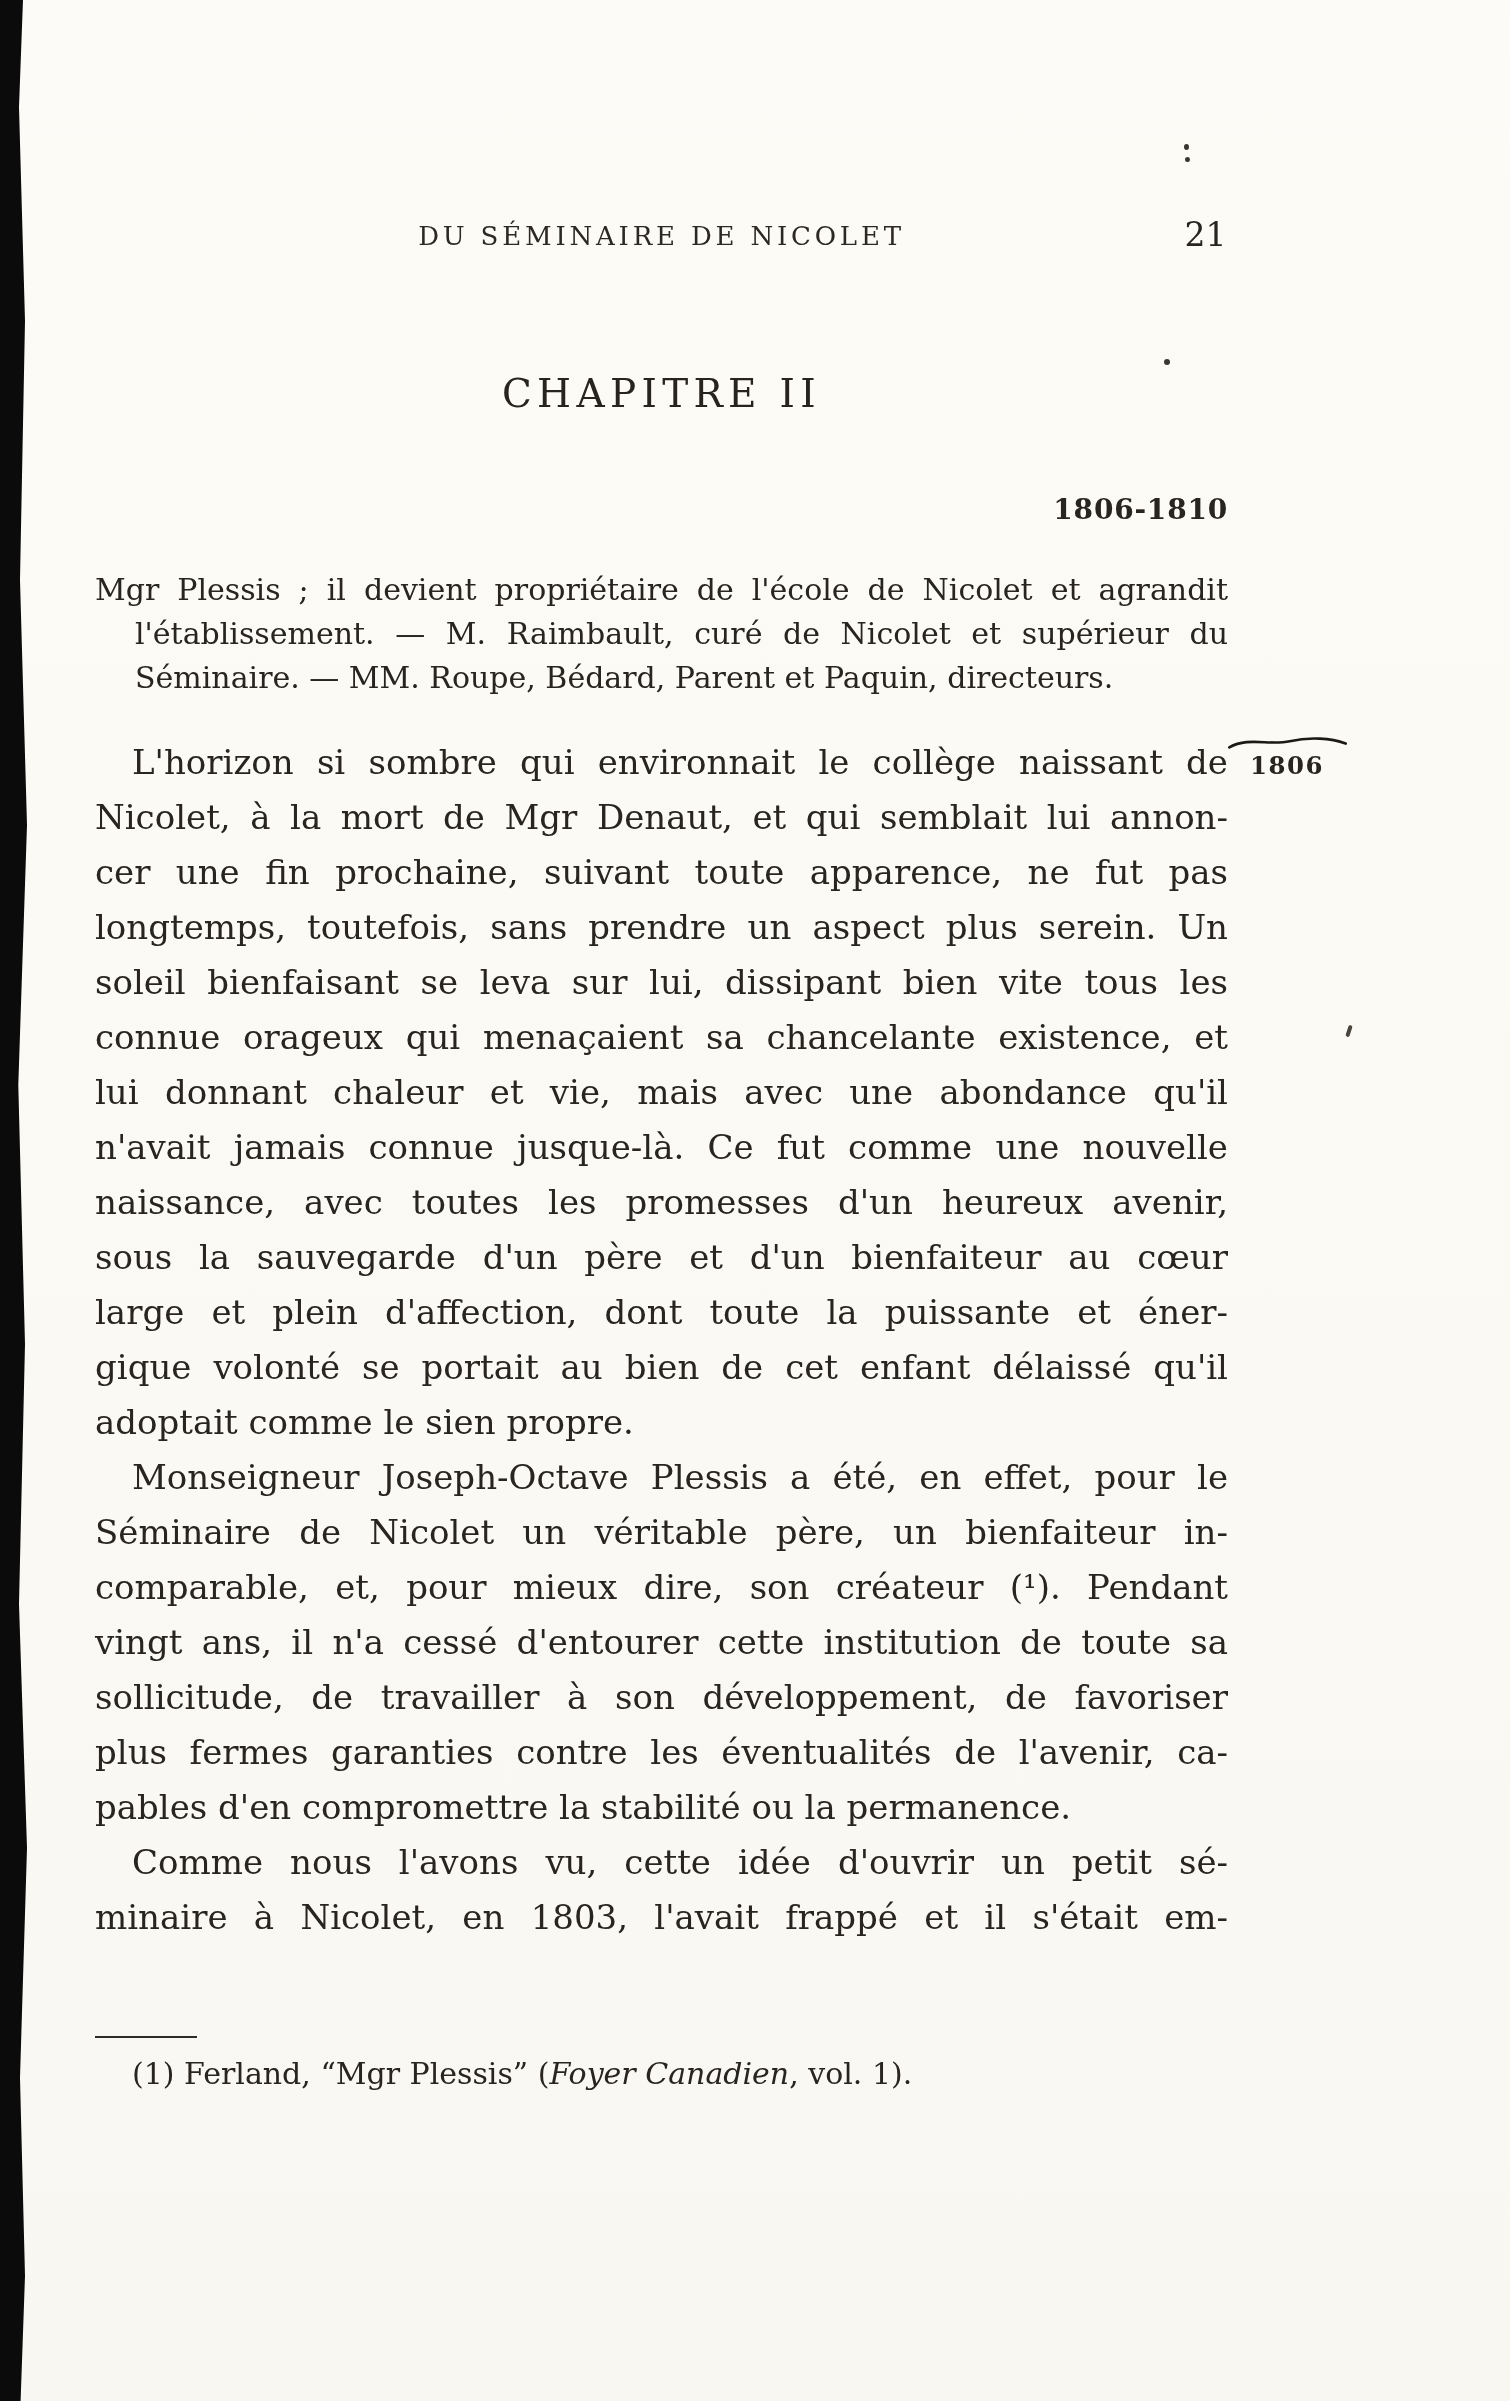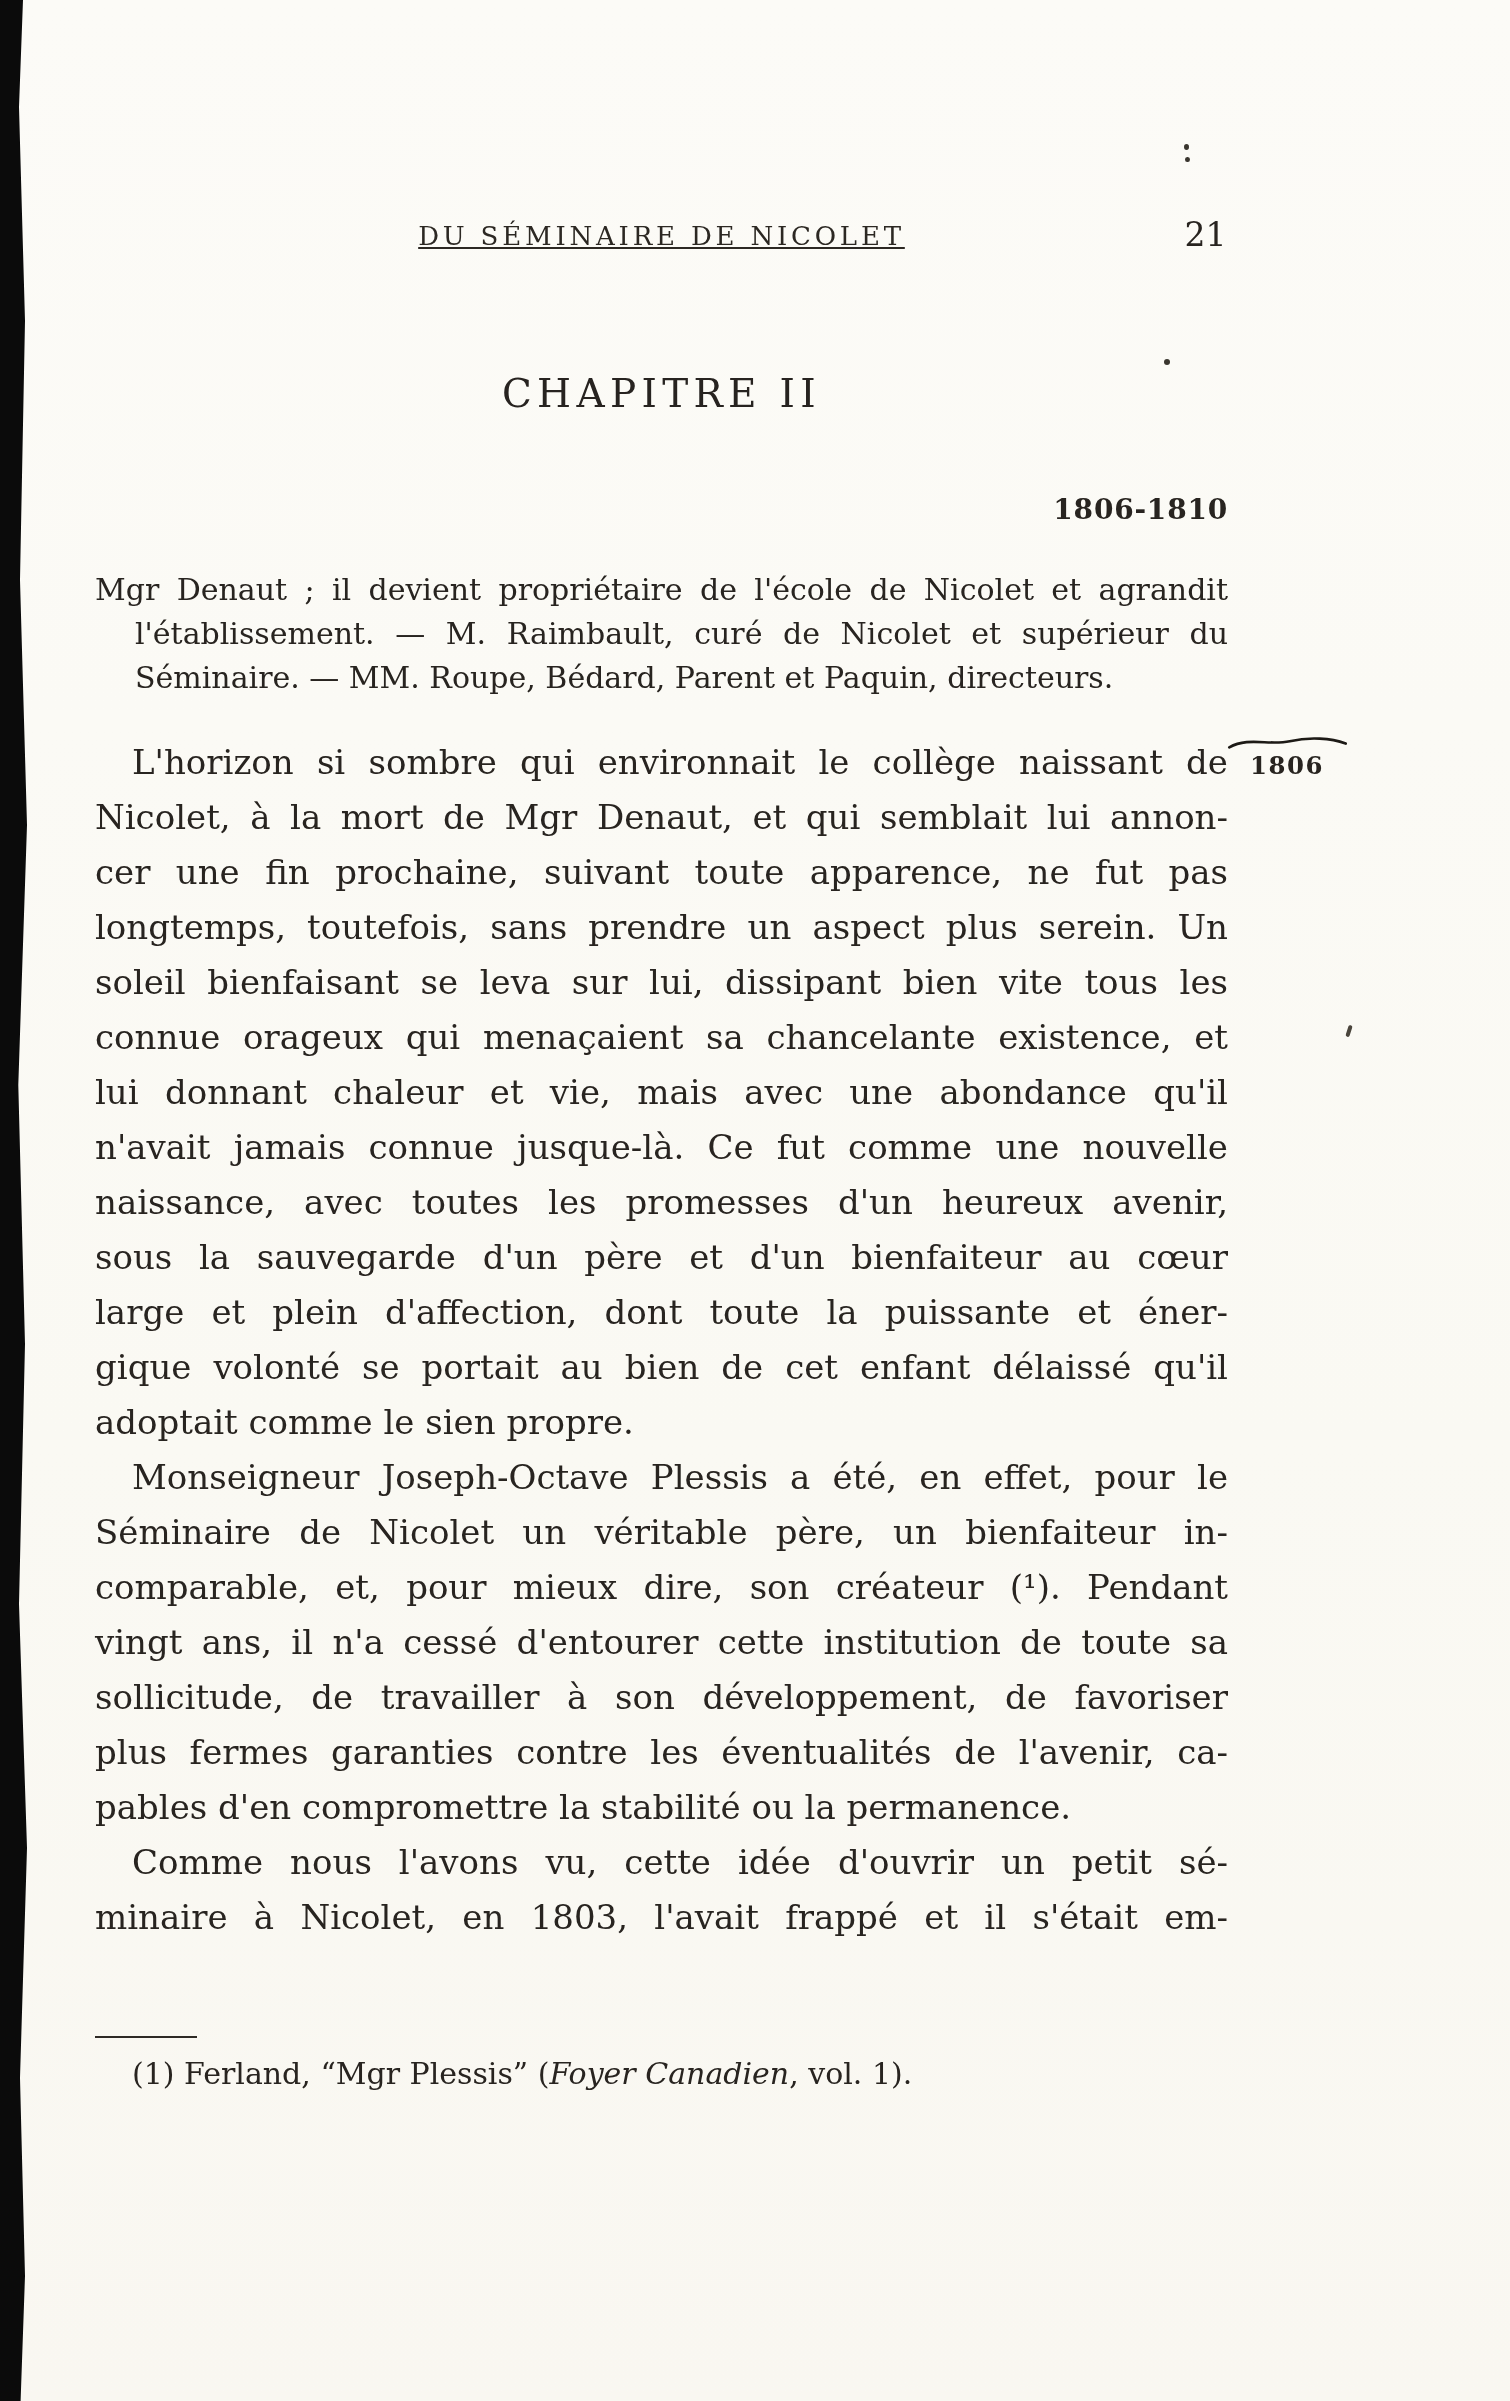--- a/index.html
+++ b/index.html
@@ -21,21 +21,21 @@
     position: absolute; left: 0; top: 0; width: 31px; height: 2401px;
     background: #0b0b0b;
     clip-path: polygon(0 0, 23px 0, 19px 107px, 25px 321px, 20px 580px, 27px 825px,
       18.3px 1085px, 25px 1344px, 19px 1604px, 27px 1848px, 20px 2078px, 25px 2276px, 20.6px 2401px, 0 2401px);
   }
 
   
   .running-header { position: absolute; left: 95px; top: 216px; width: 1133px; height: 49px; }
   .running-title {
     text-align: center; font-size: 26px; letter-spacing: 3.8px;
-    color: #2c2823; padding-top: 4.6px; text-decoration: underline;
+    color: #2c2823; padding-top: 4.6px;
   }
   .page-number { position: absolute; right: 1.5px; top: -1.5px; font-size: 33px; }
 
   .chapter-title {
     position: absolute; left: 95px; top: 371px; width: 1133px;
     text-align: center; font-size: 39px; font-weight: normal;
     letter-spacing: 5.3px; margin: 0; color: #272320;
   }
   .chapter-dates {
     position: absolute; left: 95px; top: 493px; width: 1133px;
@@ -86,21 +86,21 @@
 
   <div class="running-header">
     <div class="running-title">DU SÉMINAIRE DE NICOLET</div>
     <div class="page-number">21</div>
   </div>
 
   <h1 class="chapter-title">CHAPITRE II</h1>
   <div class="chapter-dates">1806-1810</div>
 
   <div class="summary">
-    <div class="sum-line">Mgr Denaut ; il devient propriétaire de l'école de Nicolet et agrandit</div>
+    <div class="sum-line">Mgr Plessis ; il devient propriétaire de l'école de Nicolet et agrandit</div>
     <div class="sum-line hang">l'établissement. — M. Raimbault, curé de Nicolet et supérieur du</div>
     <div class="sum-line hang last">Séminaire. — MM. Roupe, Bédard, Parent et Paquin, directeurs.</div>
   </div>
 
   <div class="margin-note">
     <svg width="121" height="17" viewBox="0 0 158 22">
       <path d="M3,16 C28,2 55,14 82,8 C108,2 136,4 155,11" stroke="#1d1a16" stroke-width="3.5" fill="none" stroke-linecap="round"></path>
     </svg>
     <div class="margin-year">1806</div>
   </div>

